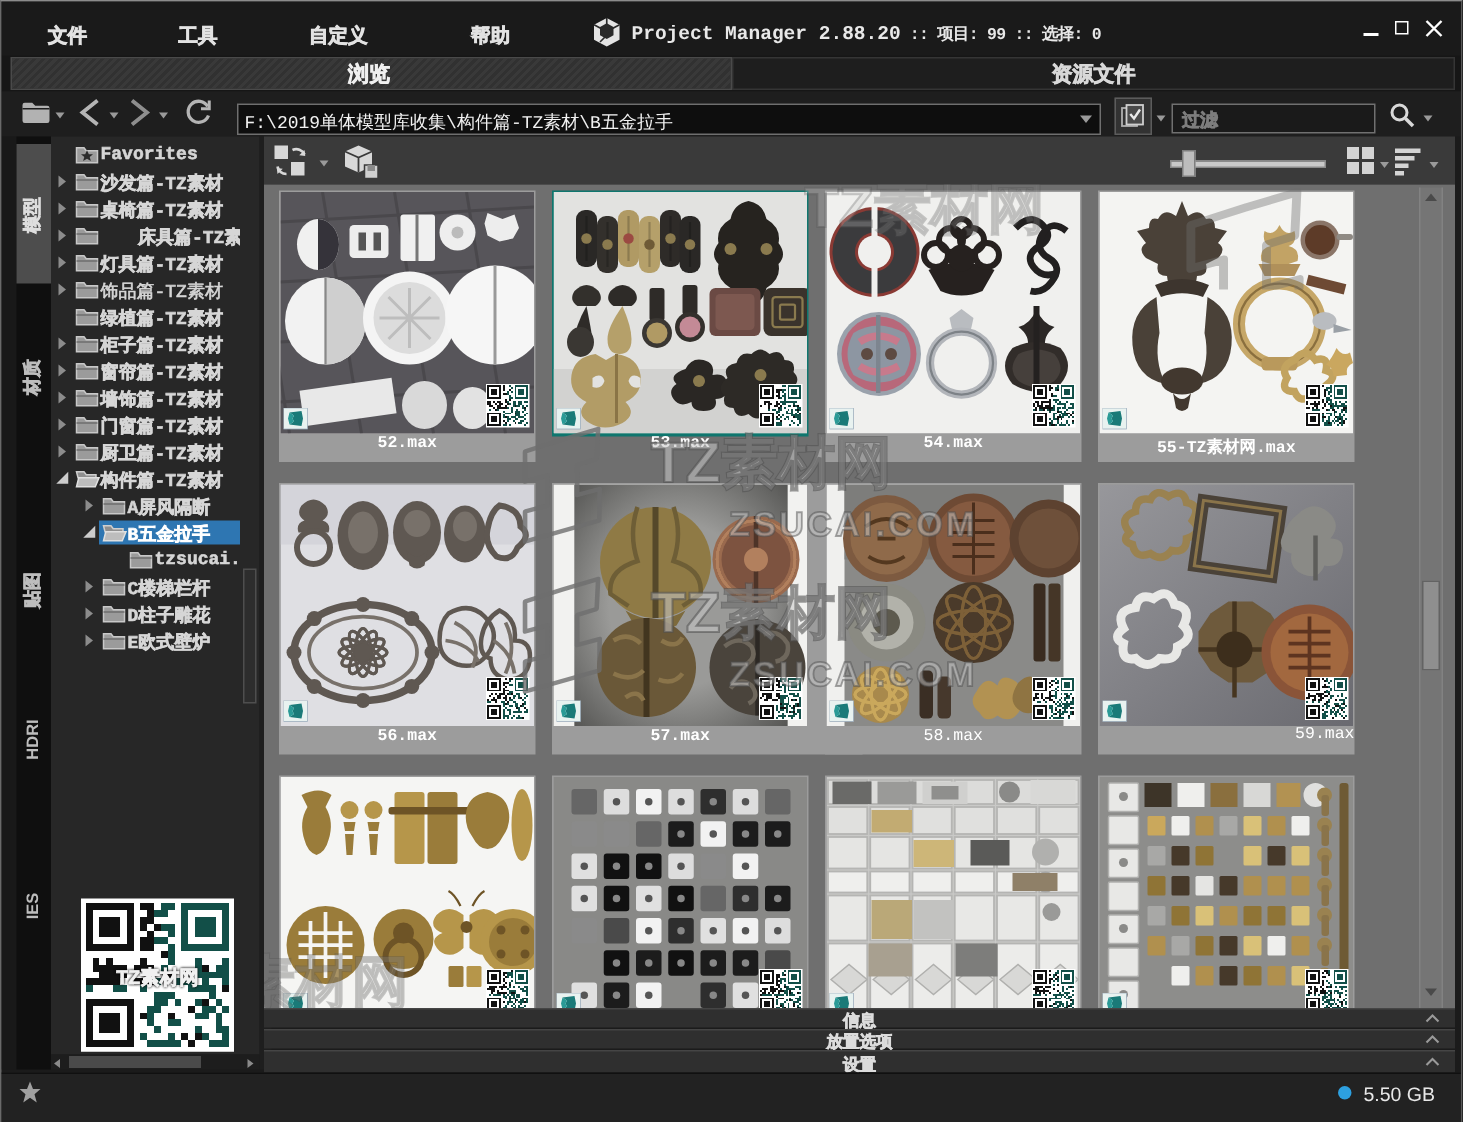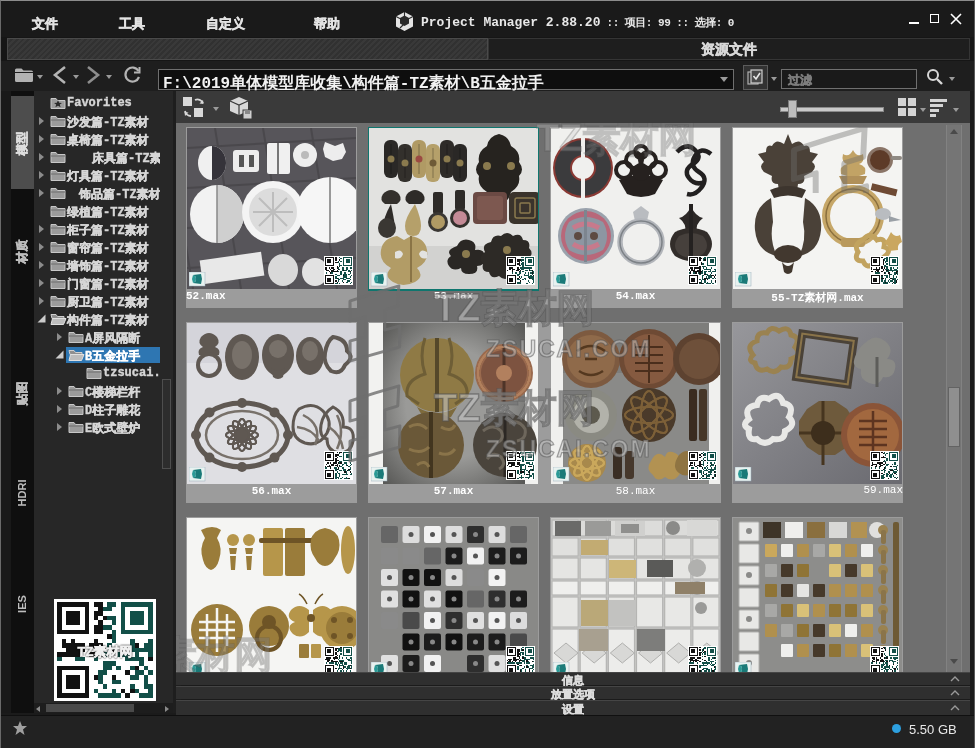--- a/index.html
+++ b/index.html
@@ -18,20 +18,21 @@
       <path d="M9.5 1 L9.5 8 M1 5.5 L9.5 10 L18 5.5 M5 17 L13 9" stroke="#2a2a2a" stroke-width="1.1" fill="none"></path>
     </svg>
 <div class="abs mono" style="left:420px;top:14px;color:#e8e8e8;font-size:13px;font-weight:bold;">Project Manager 2.88.20<span style="font-size:11px;letter-spacing:-0.5px;">  :: 项目: 99  :: 选择: 0</span></div>
 <div class="abs" style="left:908px;top:21px;width:10px;height:2px;background:#fff;"></div>
 <div class="abs" style="left:929px;top:13px;width:9px;height:9px;border:1.5px solid #fff;box-sizing:border-box;"></div>
 <svg class="abs" style="left:949px;top:12px;" width="12" height="12" viewBox="0 0 12 12">
       <path d="M1 1 L11 11 M11 1 L1 11" stroke="#fff" stroke-width="1.6"></path>
     </svg>
 <div class="abs" style="left:0;top:36px;width:975px;height:24px;background:#161616;"></div>
 <div class="abs" style="left:6px;top:37px;width:481px;height:22px;background:repeating-linear-gradient(135deg,#393939 0 2px,#313131 2px 4px);border:1px solid #4a4a4a;box-sizing:border-box;"></div>
+<div class="abs cjk" style="left:0;top:40px;width:490px;text-align:center;color:#f0f0f0;font-size:14px;">浏览</div>
 <div class="abs" style="left:487px;top:37px;width:482px;height:22px;background:#1e1e1e;border:1px solid #353535;box-sizing:border-box;"></div>
 <div class="abs cjk" style="left:487px;top:40px;width:482px;text-align:center;color:#d8d8d8;font-size:14px;">资源文件</div>
 <div class="abs" style="left:0;top:60px;width:975px;height:30px;background:#1e1e1e;"></div>
 <svg class="abs" style="left:13px;top:65px;" width="22" height="18" viewBox="0 0 22 18">
       <path d="M1 4 a1.5 1.5 0 0 1 1.5-1.5 h5 l2 2 h8 a1.5 1.5 0 0 1 1.5 1.5 v8.5 a1.5 1.5 0 0 1 -1.5 1.5 h-15 a1.5 1.5 0 0 1 -1.5 -1.5 Z" fill="#b2b2b2"></path>
       <path d="M1 7 h18 v-1 h-18 Z" fill="#1e1e1e"></path>
     </svg>
 <div class="abs" style="left:36px;top:74px;width:0;height:0;border-left:3.5px solid transparent;border-right:3.5px solid transparent;border-top:4px solid #9a9a9a;"></div>
 <svg class="abs" style="left:50px;top:64px;" width="18" height="20" viewBox="0 0 18 20">
       <path d="M14 2 L4 10 L14 18" stroke="#b4b4b4" stroke-width="2.6" fill="none"></path>
@@ -39,21 +40,21 @@
 <div class="abs" style="left:72px;top:74px;width:0;height:0;border-left:3.5px solid transparent;border-right:3.5px solid transparent;border-top:4px solid #9a9a9a;"></div>
 <svg class="abs" style="left:83px;top:64px;" width="18" height="20" viewBox="0 0 18 20">
       <path d="M4 2 L14 10 L4 18" stroke="#8e8e8e" stroke-width="2.6" fill="none"></path>
     </svg>
 <div class="abs" style="left:105px;top:74px;width:0;height:0;border-left:3.5px solid transparent;border-right:3.5px solid transparent;border-top:4px solid #9a9a9a;"></div>
 <svg class="abs" style="left:121px;top:64px;" width="20" height="20" viewBox="0 0 20 20">
       <path d="M16.5 6 A7 7 0 1 0 17 12" stroke="#b4b4b4" stroke-width="2.2" fill="none"></path>
       <path d="M17.5 2 L17.5 7.5 L12 7.5" stroke="#b4b4b4" stroke-width="2" fill="none"></path>
     </svg>
 <div class="abs" style="left:157px;top:68px;width:576px;height:21px;background:#0e0e0e;border:1px solid #6f6f6f;box-sizing:border-box;"></div>
-<div class="abs mono" style="left:162px;top:72px;color:#f2f2f2;font-size:16px;font-weight:bold;">F:\2019单体模型库收集\构件篇-TZ素材\B五金拉手</div>
+<div class="abs mono" style="left:162px;top:72px;color:#f2f2f2;font-size:12px;font-weight:normal;">F:\2019单体模型库收集\构件篇-TZ素材\B五金拉手</div>
 <div class="abs" style="left:719px;top:76px;width:0;height:0;border-left:4px solid transparent;border-right:4px solid transparent;border-top:5px solid #9a9a9a;"></div>
 <div class="abs" style="left:742px;top:64px;width:25px;height:25px;background:#323232;border:1px solid #5c5c5c;box-sizing:border-box;"></div>
 <svg class="abs" style="left:746px;top:67px;" width="18" height="18" viewBox="0 0 18 18">
       <rect x="1" y="4" width="10" height="12" fill="none" stroke="#b0b0b0" stroke-width="1.2"></rect>
       <rect x="4" y="2" width="11" height="13" fill="#4a4a4a" stroke="#cfcfcf" stroke-width="1.2"></rect>
       <path d="M6.5 8 L9 11 L13 5" stroke="#e8e8e8" stroke-width="1.6" fill="none"></path>
     </svg>
 <div class="abs" style="left:770px;top:76px;width:0;height:0;border-left:3.5px solid transparent;border-right:3.5px solid transparent;border-top:4px solid #9a9a9a;"></div>
 <div class="abs" style="left:780px;top:68px;width:136px;height:20px;background:#1a1a1a;border:1px solid #707070;box-sizing:border-box;"></div>
 <div class="abs cjk" style="left:787px;top:71px;color:#7d7d7d;font-size:12px;">过滤</div>
@@ -99,21 +100,21 @@
       <svg class="abs" style="left:16px;top:74px" width="16" height="14" viewBox="0 0 16 14">
         <path d="M1 2.5 h5 l1.5 2 h7.5 v8 h-14 Z" fill="#9b9b9b" stroke="#c8c8c8" stroke-width="1"></path>
         <path d="M1 6 h14" stroke="#6e6e6e" stroke-width="1"></path>
       </svg>
       <div class="abs mono" style="left:33px;top:74px;color:#d6d6d6;font-size:12px;font-weight:bold;white-space:nowrap;-webkit-text-stroke:0.4px currentColor;">灯具篇-TZ素材</div>
       <div class="abs" style="left:5px;top:95px;width:0;height:0;border-top:4px solid transparent;border-bottom:4px solid transparent;border-left:5px solid #8c8c8c;"></div>
       <svg class="abs" style="left:16px;top:92px" width="16" height="14" viewBox="0 0 16 14">
         <path d="M1 2.5 h5 l1.5 2 h7.5 v8 h-14 Z" fill="#9b9b9b" stroke="#c8c8c8" stroke-width="1"></path>
         <path d="M1 6 h14" stroke="#6e6e6e" stroke-width="1"></path>
       </svg>
-      <div class="abs mono" style="left:33px;top:92px;color:#d6d6d6;font-size:12px;font-weight:bold;white-space:nowrap;padding-left:12px;-webkit-text-stroke:0.4px currentColor;">饰品篇-TZ素材</div>
+      <div class="abs mono" style="left:33px;top:92px;color:#d6d6d6;font-size:12px;font-weight:normal;white-space:nowrap;-webkit-text-stroke:0.4px currentColor;">饰品篇-TZ素材</div>
       <svg class="abs" style="left:16px;top:110px" width="16" height="14" viewBox="0 0 16 14">
         <path d="M1 2.5 h5 l1.5 2 h7.5 v8 h-14 Z" fill="#9b9b9b" stroke="#c8c8c8" stroke-width="1"></path>
         <path d="M1 6 h14" stroke="#6e6e6e" stroke-width="1"></path>
       </svg>
       <div class="abs mono" style="left:33px;top:110px;color:#d6d6d6;font-size:12px;font-weight:bold;white-space:nowrap;-webkit-text-stroke:0.4px currentColor;">绿植篇-TZ素材</div>
       <div class="abs" style="left:5px;top:131px;width:0;height:0;border-top:4px solid transparent;border-bottom:4px solid transparent;border-left:5px solid #8c8c8c;"></div>
       <svg class="abs" style="left:16px;top:128px" width="16" height="14" viewBox="0 0 16 14">
         <path d="M1 2.5 h5 l1.5 2 h7.5 v8 h-14 Z" fill="#9b9b9b" stroke="#c8c8c8" stroke-width="1"></path>
         <path d="M1 6 h14" stroke="#6e6e6e" stroke-width="1"></path>
       </svg>
@@ -520,21 +521,21 @@
               <rect x="0" y="14" width="7" height="7" fill="#111111"></rect>
               <rect x="1" y="15" width="5" height="5" fill="#ffffff"></rect>
               <rect x="2" y="16" width="3" height="3" fill="#111111"></rect>
             </svg></div>
 <svg width="17" height="15" viewBox="0 0 17 15" style="position:absolute;left:2px;bottom:2px;">
             <rect x="0" y="0" width="16" height="14" fill="#e8f2f0" stroke="#9ab" stroke-width="0.5"></rect>
             <path d="M4 3 L12 2 L13 7 L12 12 L4 11 L7 9 L6 7 L7 5 Z" fill="#1a7a78"></path>
             <path d="M4 3 L7 5 L6 7 L7 9 L4 11 L3 7 Z" fill="#2a9a96"></path>
           </svg>
 </div>
-<div class="abs mono" style="left:0;top:163px;width:171px;text-align:left;color:#ffffff;font-size:11px;font-weight:bold;">52.max</div>
+<div class="abs mono" style="left:0;top:163px;width:171px;text-align:center;color:#ffffff;font-size:11px;font-weight:bold;">52.max</div>
 </div>
       <div class="abs" style="left:192px;top:4px;width:171px;height:164px;background:#0f766e;">
 <div class="abs" style="left:1px;top:1px;width:169px;height:161px;overflow:hidden;"><svg width="169" height="161" viewBox="0 0 169 161">
             <rect x="0" y="0" width="169" height="161" fill="#e2e2e0"></rect>
             <rect x="0" y="0" width="169" height="161" fill="#e2e2e0"></rect>
             <rect x="0" y="118" width="169" height="43" fill="#d2d2d0"></rect>
             <rect x="15" y="12" width="14" height="38" rx="6" fill="#2a2826"></rect>
             <line x1="22" y1="16" x2="22" y2="46" stroke="#00000033" stroke-width="1.5"></line>
             <circle cx="22" cy="31" r="3.5" fill="#8a7a4e"></circle>
             <rect x="29" y="16" width="14" height="38" rx="6" fill="#33302c"></rect>

